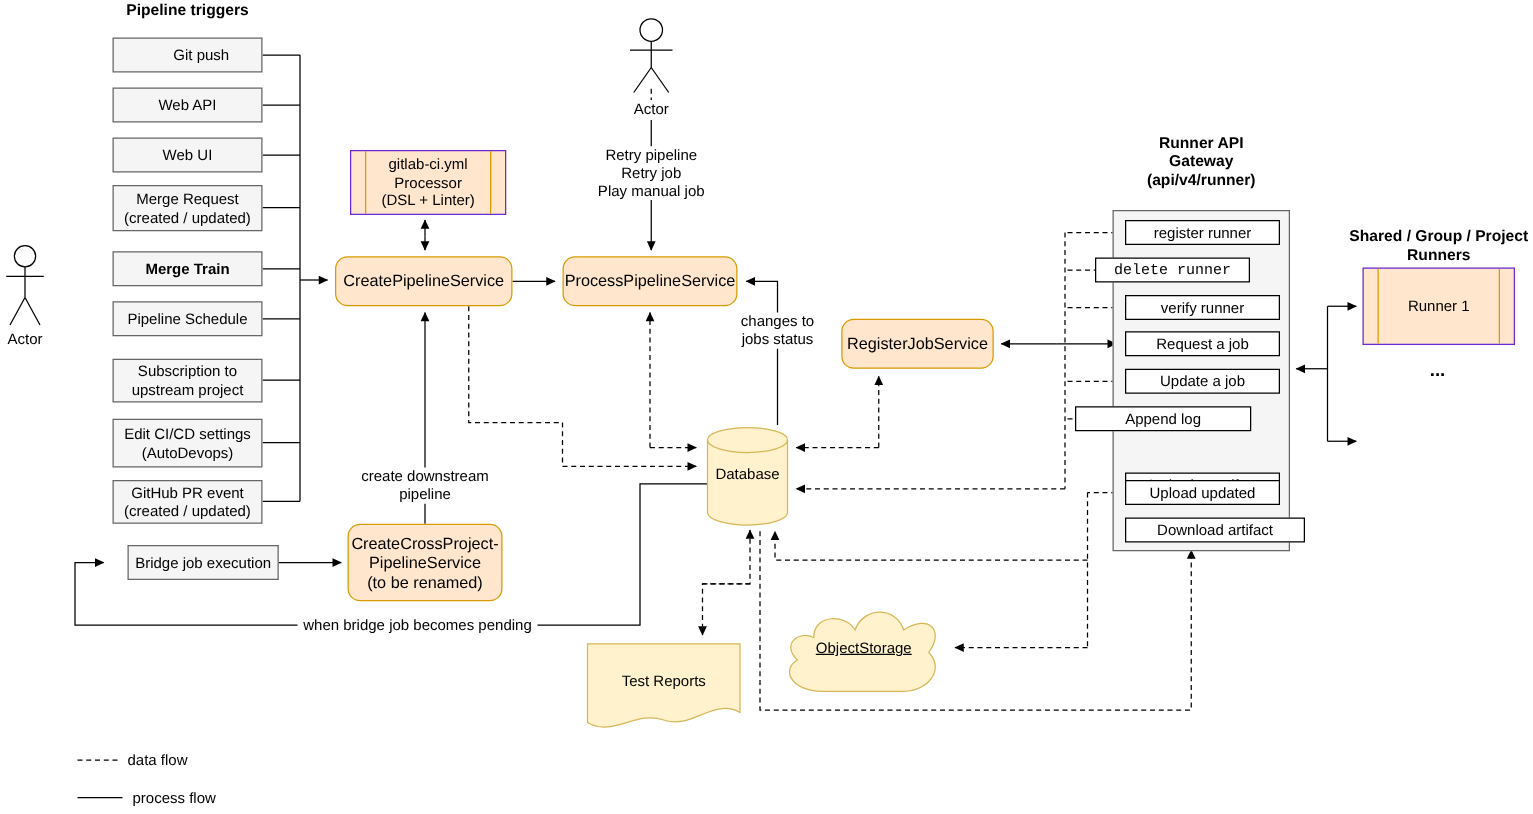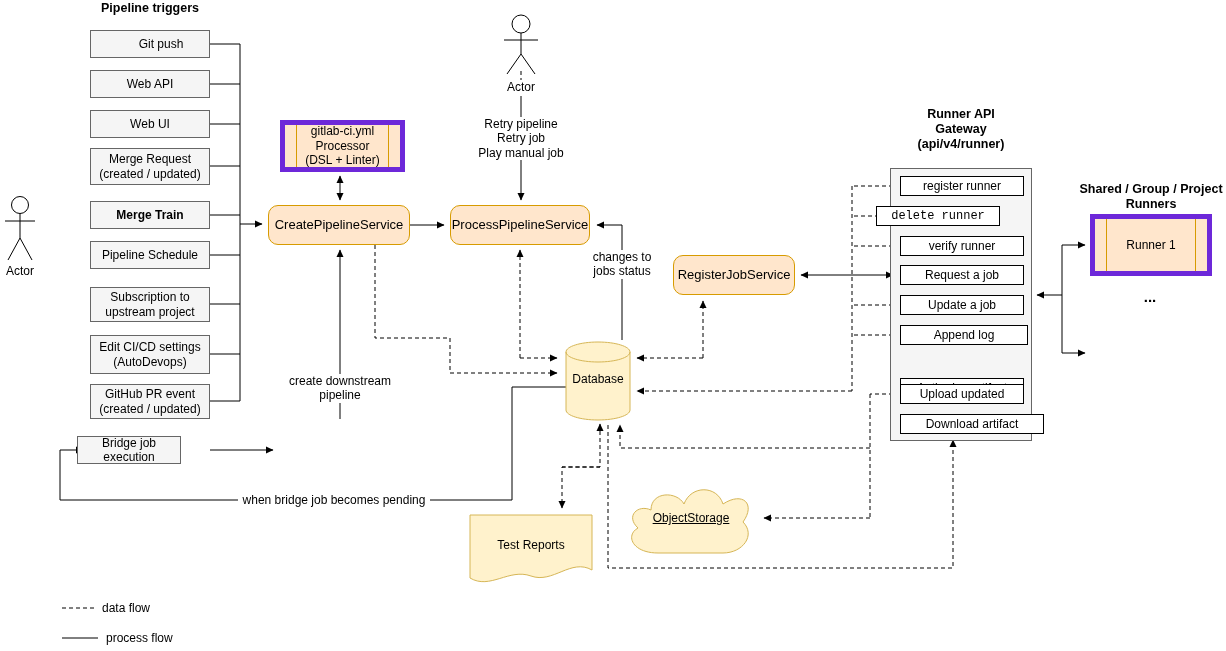--- a/index.html
+++ b/index.html
@@ -3,21 +3,21 @@
 <meta charset="utf-8">
 <style>
   html,body{margin:0;padding:0;background:#fff;}
   #canvas{position:relative;width:1226px;height:651px;background:#fff;
     font-family:"Liberation Sans", sans-serif;color:#000;overflow:hidden;}
   #wires{position:absolute;left:0;top:0;z-index:0;}
   .node{position:absolute;display:flex;align-items:center;justify-content:center;
     text-align:center;font-size:12px;line-height:1.2;white-space:pre-line;z-index:2;box-sizing:border-box;}
   .trig{background:#f5f5f5;border:1px solid #666;}
   .svc{background:#ffe6cc;border:1px solid #d79b00;border-radius:10px;font-size:13px;}
-  .comp{background:#ffe6cc;border:5px solid #6d28d9;}
+  .comp{background:#ffe6cc;border:1px solid #6d28d9;}
   .stripe{position:absolute;top:0;bottom:0;width:0;border-left:1px solid #d79b00;}
   .stripe.l{left:11px;} .stripe.r{right:11px;}
   .gw{background:#f5f5f5;border:1px solid #666;}
   .gwitem{background:#fff;border:1px solid #000;}
   .lbl{position:absolute;text-align:center;font-size:12px;line-height:1.2;
     white-space:pre-line;z-index:3;}
   .b{font-weight:bold;font-size:12.5px;}
   .wbg{background:#fff;}
   .shape-lbl{z-index:3;background:transparent;border:none;}
 </style>
@@ -108,44 +108,47 @@
   <div class="node trig" style="left:90px;top:148px;width:120px;height:37px;"><span>Merge Request
 (created / updated)</span></div>
   <div class="node trig" style="left:90px;top:201px;width:120px;height:28px;font-weight:bold;"><span>Merge Train</span></div>
   <div class="node trig" style="left:90px;top:241px;width:120px;height:28px;"><span>Pipeline Schedule</span></div>
   <div class="node trig" style="left:90px;top:287px;width:120px;height:35px;"><span>Subscription to
 upstream project</span></div>
   <div class="node trig" style="left:90px;top:335px;width:120px;height:39px;"><span>Edit CI/CD settings
 (AutoDevops)</span></div>
   <div class="node trig" style="left:90px;top:384px;width:120px;height:35px;"><span>GitHub PR event
 (created / updated)</span></div>
-  <div class="node trig" style="left:77px;top:436px;width:104px;height:28px;text-align:center;"><span>Bridge job execution</span></div>
+  <div class="node trig" style="left:102px;top:436px;width:121px;height:28px;text-align:center;"><span>Bridge job execution</span></div>
 
   <div class="node comp" style="left:280px;top:120px;width:125px;height:52px;">
     <div class="stripe l"></div>
     <div class="stripe r"></div>
     <span>gitlab-ci.yml
 Processor
 (DSL + Linter)</span>
   </div>
   <div class="node svc" style="left:268px;top:205px;width:142px;height:40px;"><span>CreatePipelineService</span></div>
   <div class="node svc" style="left:450px;top:205px;width:140px;height:40px;"><span>ProcessPipelineService</span></div>
   <div class="node svc" style="left:673px;top:255px;width:122px;height:40px;"><span>RegisterJobService</span></div>
+  <div class="node svc" style="left:278px;top:419px;width:124px;height:62px;"><span>CreateCrossProject-
+PipelineService
+(to be renamed)</span></div>
 
   <div class="lbl shape-lbl" style="left:565px;top:372px;width:66px;">Database</div>
   <div class="lbl shape-lbl" style="left:470px;top:538px;width:122px;">Test Reports</div>
   <div class="lbl shape-lbl" style="left:622px;top:511px;width:138px;text-decoration:underline;">ObjectStorage</div>
 
   <div class="node gw" style="left:890px;top:168px;width:142px;height:273px;"></div>
   <div class="node gwitem" style="left:900px;top:176px;width:124px;height:20px;"><span>register runner</span></div>
   <div class="node gwitem" style="left:876px;top:206px;width:124px;height:20px;font-family:Liberation Mono, monospace;"><span>delete runner</span></div>
   <div class="node gwitem" style="left:900px;top:236px;width:124px;height:20px;"><span>verify runner</span></div>
   <div class="node gwitem" style="left:900px;top:265px;width:124px;height:20px;"><span>Request a job</span></div>
   <div class="node gwitem" style="left:900px;top:295px;width:124px;height:20px;"><span>Update a job</span></div>
-  <div class="node gwitem" style="left:900px;top:325px;width:128px;height:20px;"><span>Append log</span></div>
+  <div class="node gwitem" style="left:860px;top:325px;width:141px;height:20px;"><span>Append log</span></div>
   <div class="node gwitem" style="left:900px;top:354px;width:124px;height:20px;margin-top:24px;"><span>Authorize artifact</span></div>
   <div class="node gwitem" style="left:900px;top:384px;width:124px;height:20px;"><span>Upload updated</span></div>
   <div class="node gwitem" style="left:900px;top:414px;width:144px;height:20px;"><span>Download artifact</span></div>
 
   <div class="node comp" style="left:1090px;top:214px;width:122px;height:62px;">
     <div class="stripe l"></div>
     <div class="stripe r"></div>
     <span>Runner 1</span>
   </div>
   <div class="lbl b" style="left:1120px;top:288px;width:60px;font-size:15px;">...</div>

